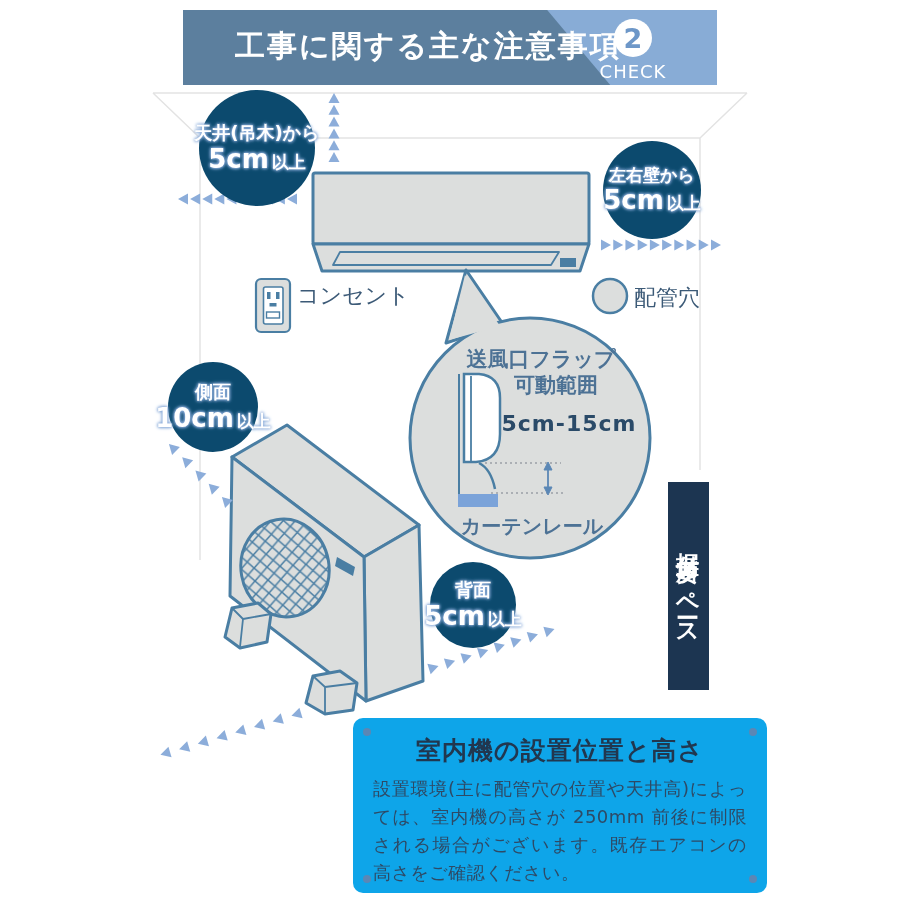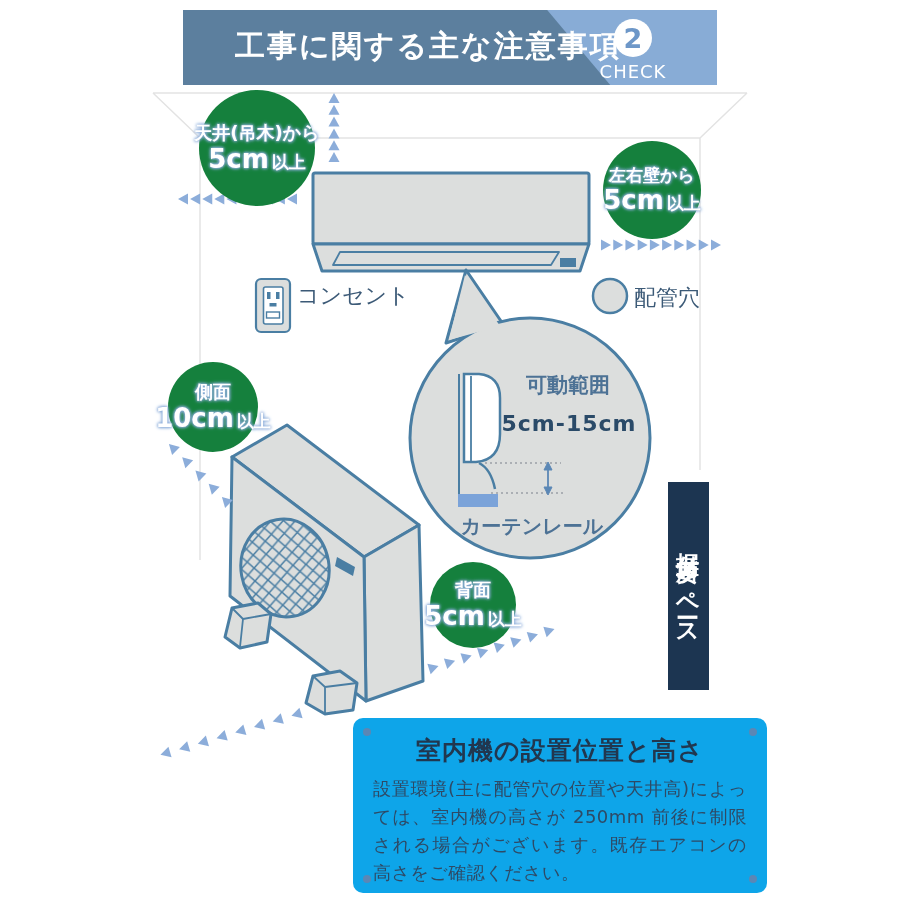--- a/index.html
+++ b/index.html
@@ -15,42 +15,42 @@
                 clip-path:polygon(68.2% 0,100% 0,100% 100%,80% 100%);}
   .header-title{position:absolute;left:52px;top:0;height:72px;display:flex;align-items:center;
                 font-size:30px;font-weight:700;color:#fff;letter-spacing:2px;white-space:nowrap;}
   .badge-circle{position:absolute;left:431px;top:9px;width:38px;height:38px;border-radius:50%;
                 background:#fff;color:#6d97c8;font-size:27px;font-weight:700;
                 display:flex;align-items:center;justify-content:center;}
   .badge-check{position:absolute;left:405px;top:51px;width:90px;text-align:center;
                color:#fff;font-size:18px;letter-spacing:1px;font-weight:500;}
 
   
-  .bubble{position:absolute;border-radius:50%;background:#15803d;color:#fff;
+  .bubble{position:absolute;border-radius:50%;background:#0c4a6e;color:#fff;
           display:flex;flex-direction:column;align-items:center;justify-content:center;
           text-align:center;white-space:nowrap;
           text-shadow:0 0 3px #8cadda,0 0 3px #8cadda,0 0 4px #8cadda;}
   .bubble .t1{font-size:18px;font-weight:700;line-height:1.25;}
   .bubble .t2{font-size:26px;font-weight:700;line-height:1.1;}
   .bubble .sfx{font-size:17px;margin-left:3px;}
   .b-ceiling{left:199px;top:90px;width:116px;height:116px;}
   .b-sidewalls{left:603px;top:141px;width:98px;height:98px;}
   .b-side{left:168px;top:362px;width:90px;height:90px;}
   .b-back{left:430px;top:562px;width:86px;height:86px;}
   .b-front{left:167px;top:644px;width:92px;height:92px;}
 
   .plain-label{position:absolute;color:#3c5a77;font-size:22px;font-weight:500;line-height:1.35;
                white-space:nowrap;}
   .l-outlet{left:297px;top:281px;}
   .l-pipe{left:634px;top:283px;}
 
   
   .bal-t{position:absolute;color:#4d7295;font-weight:600;text-align:center;white-space:nowrap;}
   .bal-1{left:411px;top:345px;width:260px;font-size:21px;}
-  .bal-2{left:488px;top:371px;width:160px;font-size:21px;}
+  .bal-2{left:476px;top:371px;width:160px;font-size:21px;}
   .bal-range{left:469px;top:411px;width:200px;font-size:22px;font-weight:700;color:#2a4a68;
              letter-spacing:1px;text-align:center;position:absolute;white-space:nowrap;}
   .bal-cap{left:427px;top:513px;width:210px;font-size:20px;}
 
   
   .v-banner{position:absolute;left:668px;top:482px;width:41px;height:208px;background:#1c3551;
             display:flex;align-items:center;justify-content:center;}
   .v-banner span{writing-mode:vertical-rl;color:#fff;font-size:23px;font-weight:700;
                  letter-spacing:3px;}
 
@@ -221,20 +221,21 @@
     <span class="t1">背面</span>
     <span class="t2"><span>5cm</span><span class="sfx">以上</span></span>
   </div>
 
 
   <div class="plain-label l-outlet">
     <div>コンセント</div>
   </div>
   <div class="plain-label l-pipe">配管穴</div>
 
+  <div class="bal-t bal-1">送風口フラップ</div>
   <div class="bal-t bal-2">可動範囲</div>
   <div class="bal-range">5cm-15cm</div>
   <div class="bal-t bal-cap">カーテンレール</div>
 
   <div class="v-banner">
     <span>据付所要スペース</span>
   </div>
 
   <div class="info-box">
     <span class="dot tl"></span>

